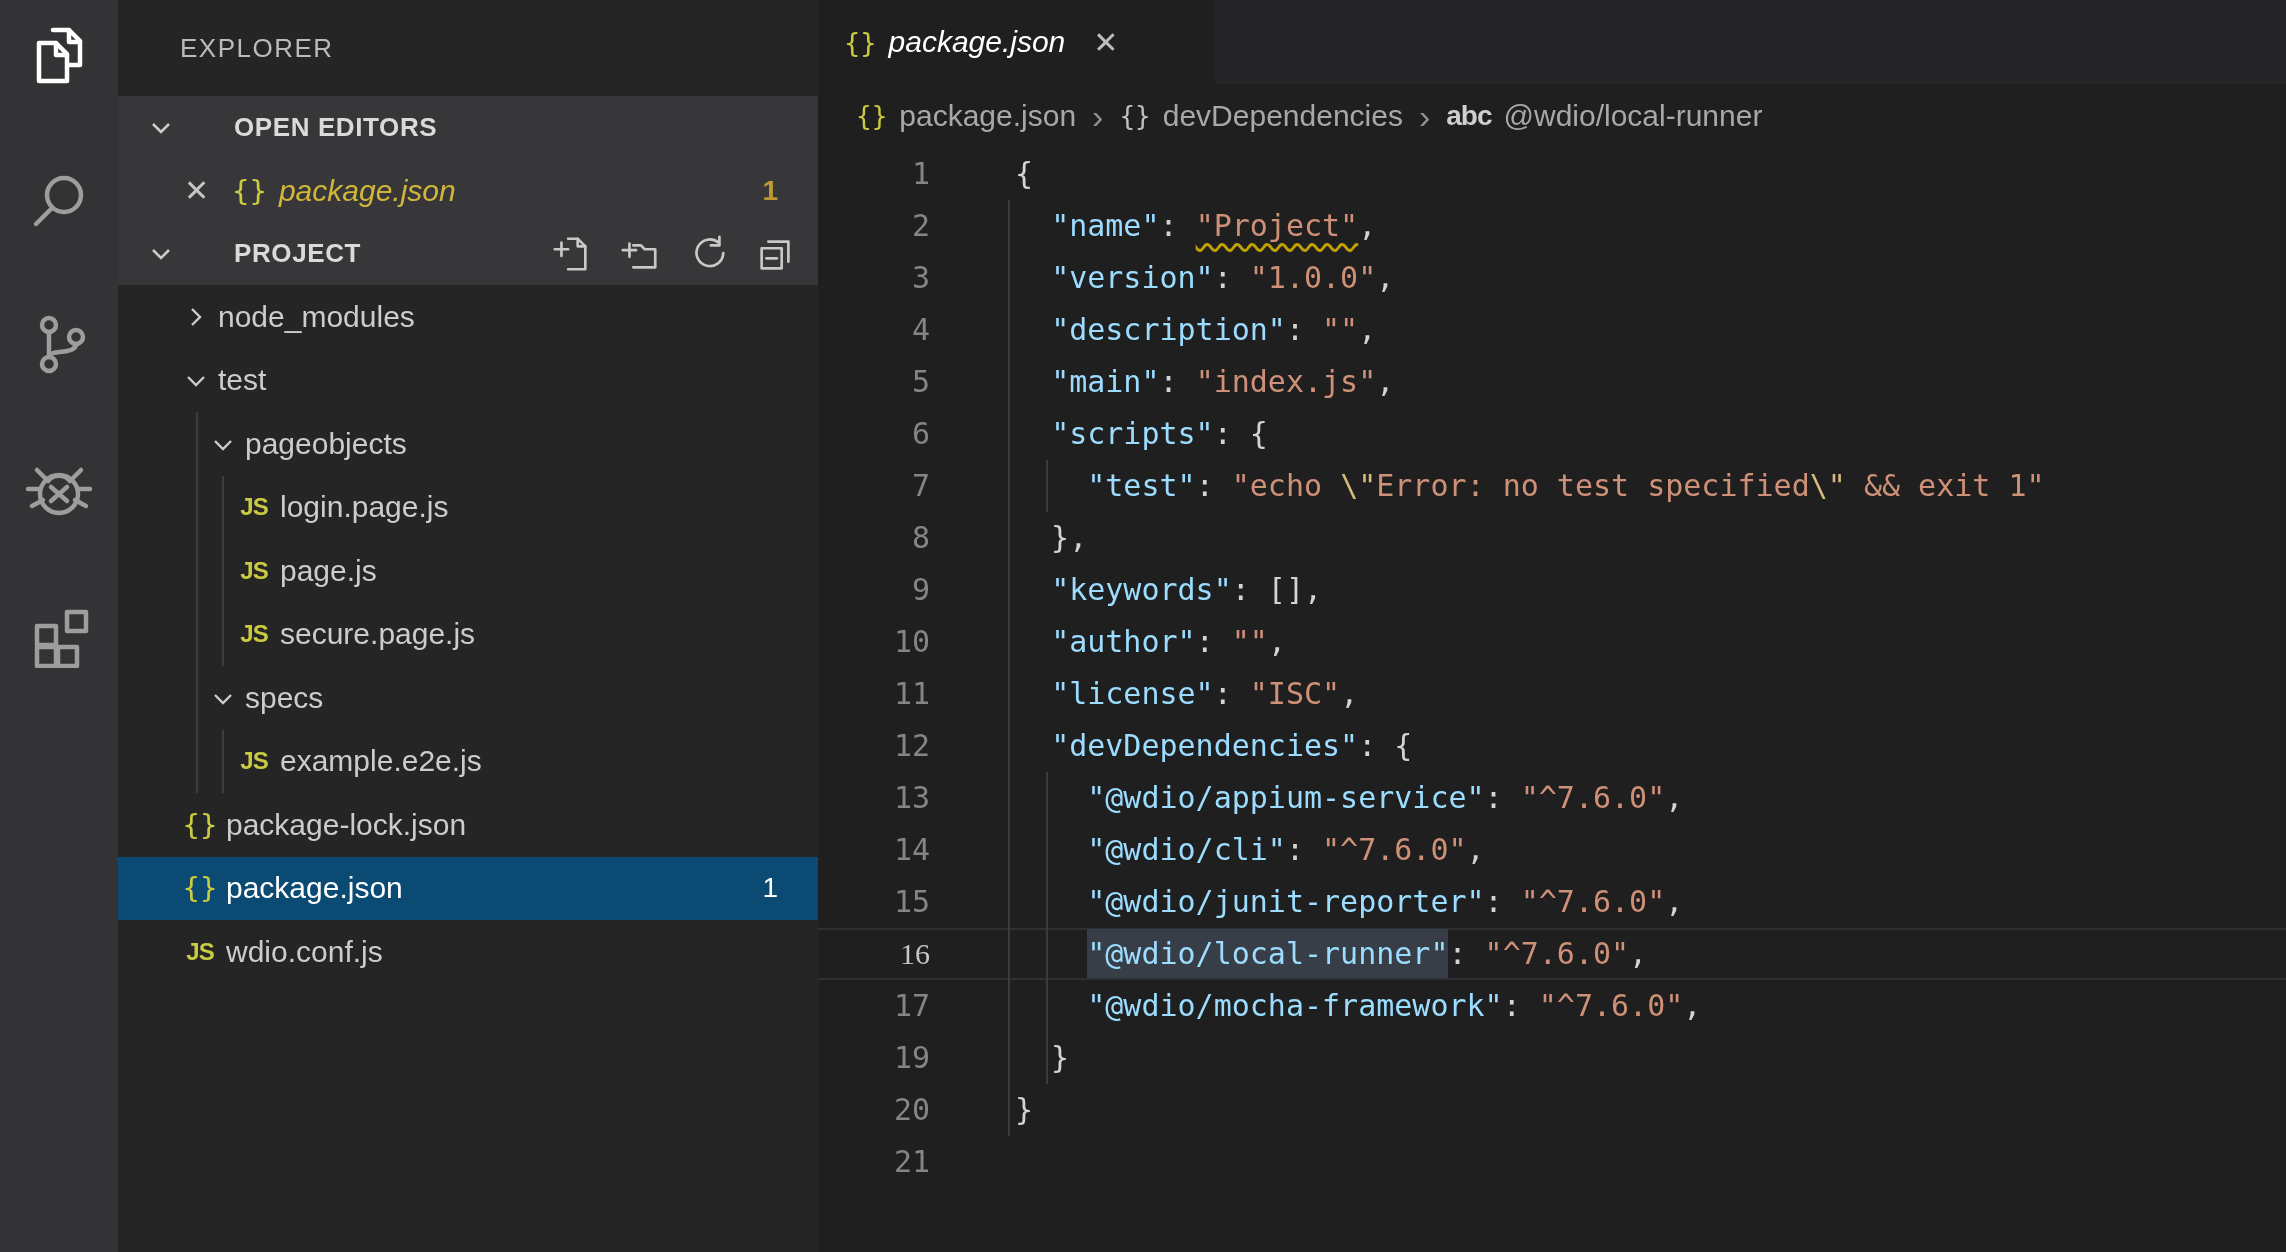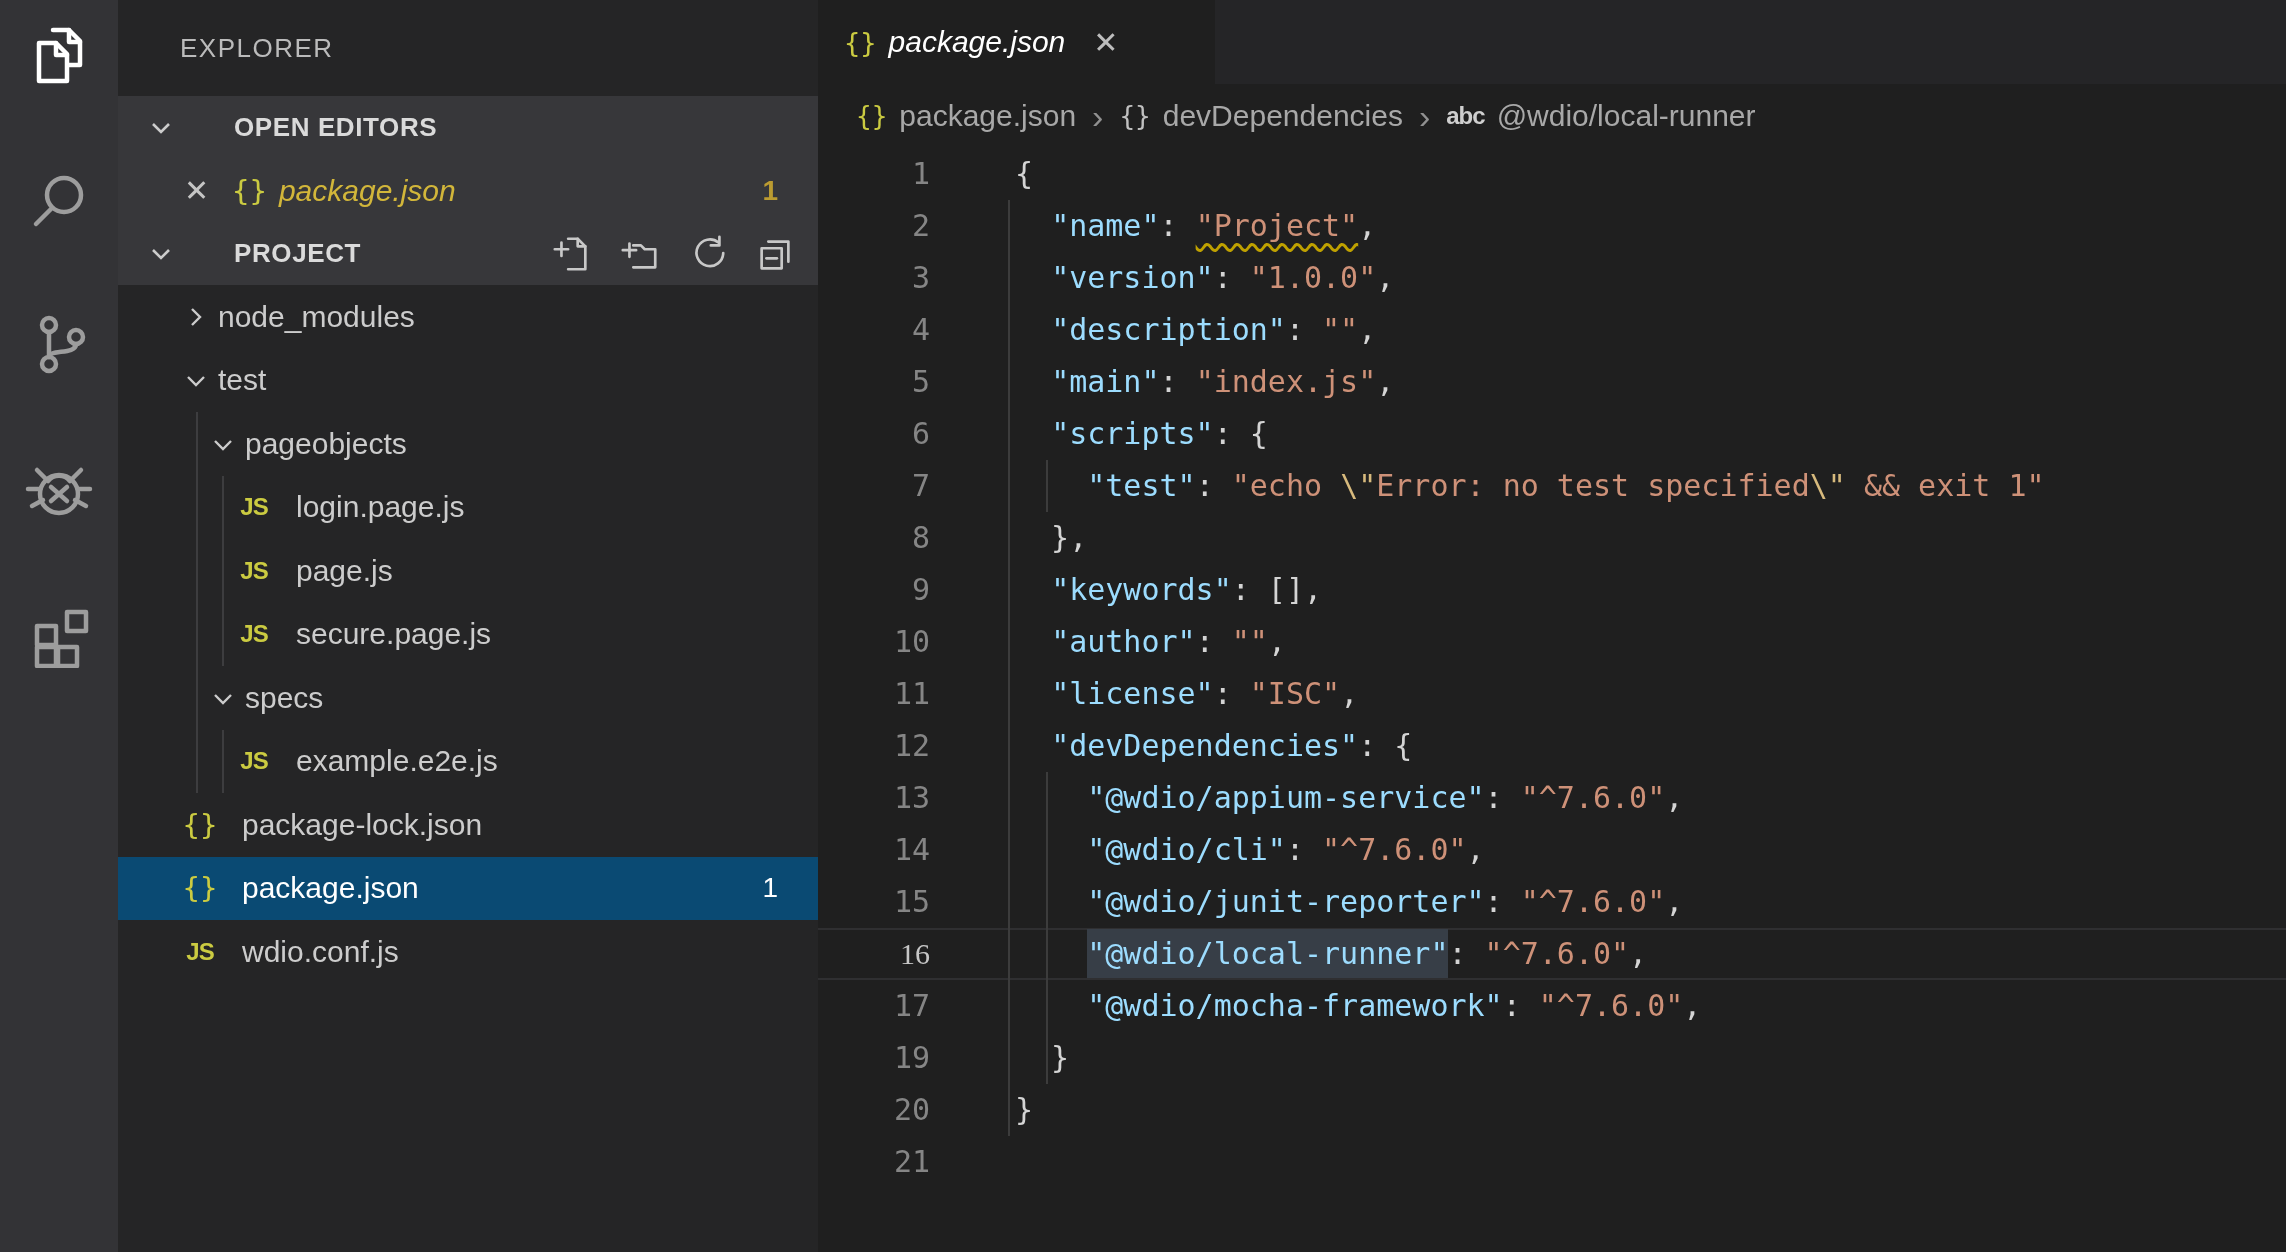--- a/index.html
+++ b/index.html
@@ -29,40 +29,40 @@
   .oe-badge{margin-left:auto;margin-right:40px;font-size:28px;color:#bb9b31;font-weight:bold;}
   .sec-actions{margin-left:auto;margin-right:22px;display:flex;gap:26px;}
   .sec-actions .act{width:42px;height:42px;display:flex;align-items:center;justify-content:center;}
   .sec-actions svg{stroke:#c8c8c8;fill:none;stroke-width:2.8;stroke-linejoin:round;stroke-linecap:round;}
 
   .tree{position:relative;}
   .trow{height:63.5px;display:flex;align-items:center;font-size:30px;color:#cccccc;}
   .trow.sel{background:#0a4a73;color:#ffffff;}
   .tchev{width:28px;height:28px;margin-right:8px;flex:none;display:flex;align-items:center;}
   .tchev svg{stroke:#cccccc;fill:none;stroke-width:2.4;}
-  .ficon{width:36px;margin-right:24px;flex:none;text-align:center;}
+  .ficon{width:36px;margin-right:8px;flex:none;text-align:center;}
   .ficon.json{font-family:"DejaVu Sans Mono",monospace;font-size:29px;color:#cbcb41;}
   .ficon.js{font-size:24px;font-weight:bold;color:#cbcb41;letter-spacing:-1px;}
   .tbadge{margin-left:auto;margin-right:40px;font-size:28px;color:#ffffff;}
   .sb-guide{position:absolute;width:2px;background:#3d3d3f;}
 
   
   .editor{position:absolute;left:818px;top:0;width:1468px;height:100%;background:#1f1f1f;}
   .tabbar{height:84px;background:#252527;display:flex;}
   .tab{width:397px;box-sizing:border-box;padding:0 26px;background:#1f1f1f;
        display:flex;align-items:center;}
   .tab .json-braces{font-size:27px;}
   .tab-title{font-size:30px;font-style:italic;color:#ffffff;}
   .tab-close{margin-left:28px;font-size:30px;color:#bdbdbd;}
 
   .breadcrumb{height:64px;display:flex;align-items:center;padding-left:38px;font-size:30px;color:#a8a8a8;gap:16px;}
   .crumb{display:flex;align-items:center;gap:12px;}
   .crumb .bicon{font-family:"DejaVu Sans Mono",monospace;font-size:26px;color:#c0c0c0;}
   .crumb .bicon.yellow{color:#cbcb41;}
-  .crumb .bicon.abc{font-family:"Liberation Sans",sans-serif;font-weight:bold;font-size:24px;color:#cfcfcf;letter-spacing:-1px;}
+  .crumb .bicon.abc{font-family:"Liberation Sans",sans-serif;font-weight:bold;font-size:28px;color:#cfcfcf;letter-spacing:-1px;}
   .bsep{font-size:34px;color:#909090;}
 
   .codearea{position:relative;}
   .cl{display:flex;height:52px;line-height:52px;font-family:"DejaVu Sans Mono",monospace;font-size:30px;}
   .ln{width:112px;flex:none;text-align:right;color:#858585;}
   .ct{padding-left:85px;white-space:pre;}
   .cl.active{box-shadow:inset 0 2px 0 #2f2f31, inset 0 -2px 0 #2f2f31;}
   .cl.active .ln{color:#c6c6c6;font-family:Liberation Serif, serif;}
   .tk-p{color:#d4d4d4;}
   .tk-k{color:#9cdcfe;}

